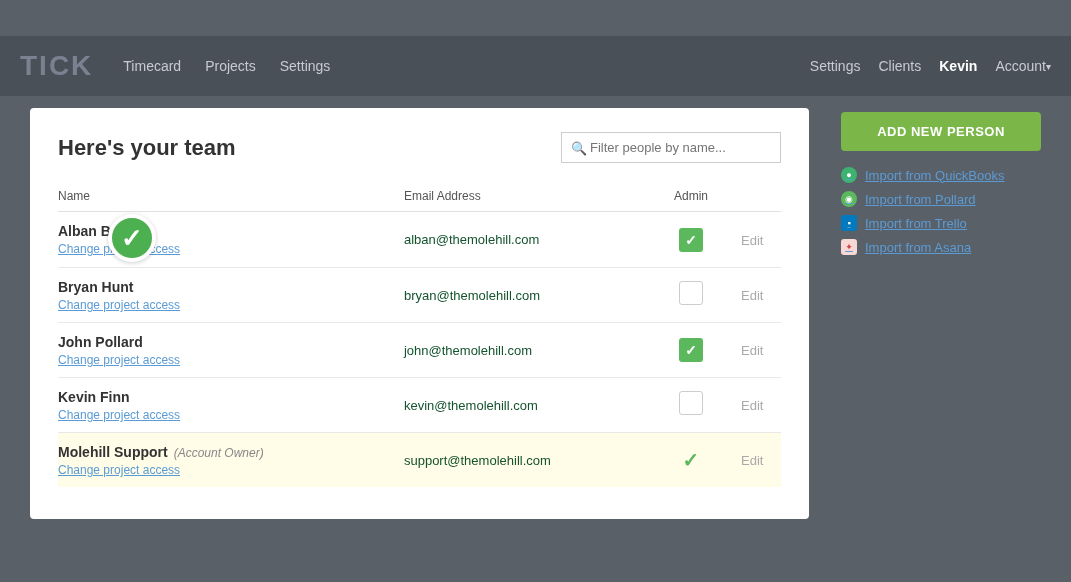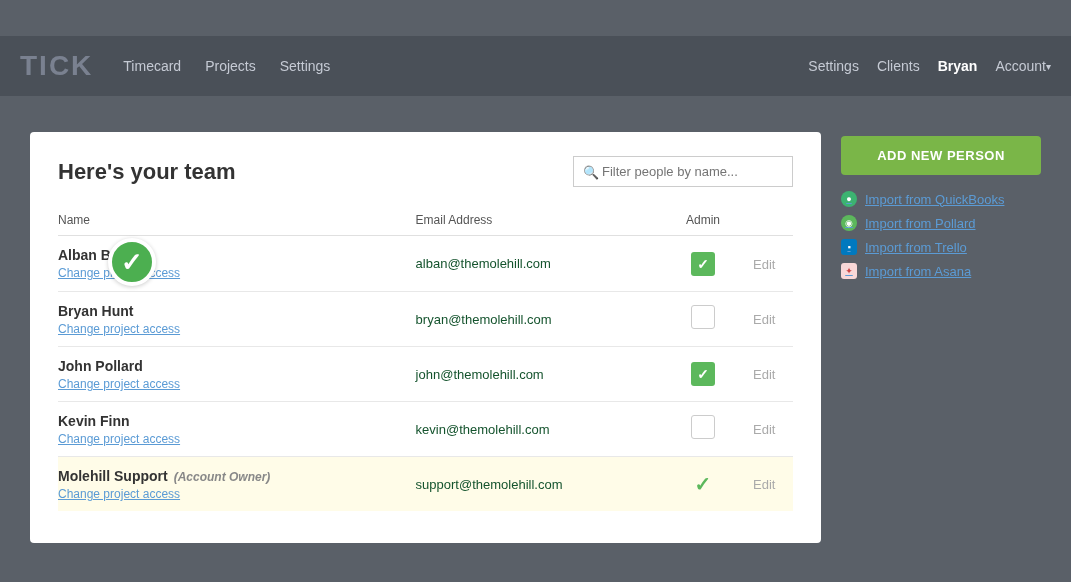--- a/index.html
+++ b/index.html
@@ -126,21 +126,21 @@
     .team-table tbody tr:last-child td {
       border-bottom: none;
     }
     .person-name {
       font-size: 14px;
       font-weight: 700;
       color: #333;
     }
     .account-owner-label {
       font-size: 12px;
-      font-weight: 700;
+      font-weight: 400;
       color: #888;
       font-style: italic;
       margin-left: 6px;
     }
     .change-access {
       font-size: 12px;
       color: #5b9bd5;
       text-decoration: underline;
       cursor: pointer;
       display: block;
@@ -248,22 +248,22 @@
       border-radius: 3px;
       display: inline-flex;
       align-items: center;
       justify-content: center;
       font-size: 11px;
       flex-shrink: 0;
     }
 
     .outer-layout {
       display: flex;
-      padding: 36px 30px;
-      gap: 8px;
+      padding: 12px 30px;
+      gap: 20px;
     }
     .main-area {
       flex: 1;
       position: relative;
     }
     .right-col {
       width: 200px;
       padding-top: 4px;
       margin-left: 12px;
     }
@@ -274,21 +274,21 @@
 <div class="navbar">
   <div class="logo">TICK</div>
   <div class="nav-links">
     <a class="nav-link">Timecard</a>
     <a class="nav-link">Projects</a>
     <a class="nav-link">Settings</a>
   </div>
   <div class="nav-right">
     <a class="nav-right-link">Settings</a>
     <a class="nav-right-link">Clients</a>
-    <a class="nav-right-link active">Bryan</a>
+    <a class="nav-right-link active">Kevin</a>
     <div class="nav-account">
       <span>Account</span>
       <span class="dropdown-arrow">▾</span>
     </div>
   </div>
 </div>
 
 <div class="outer-layout">
 
   <div class="main-area">

